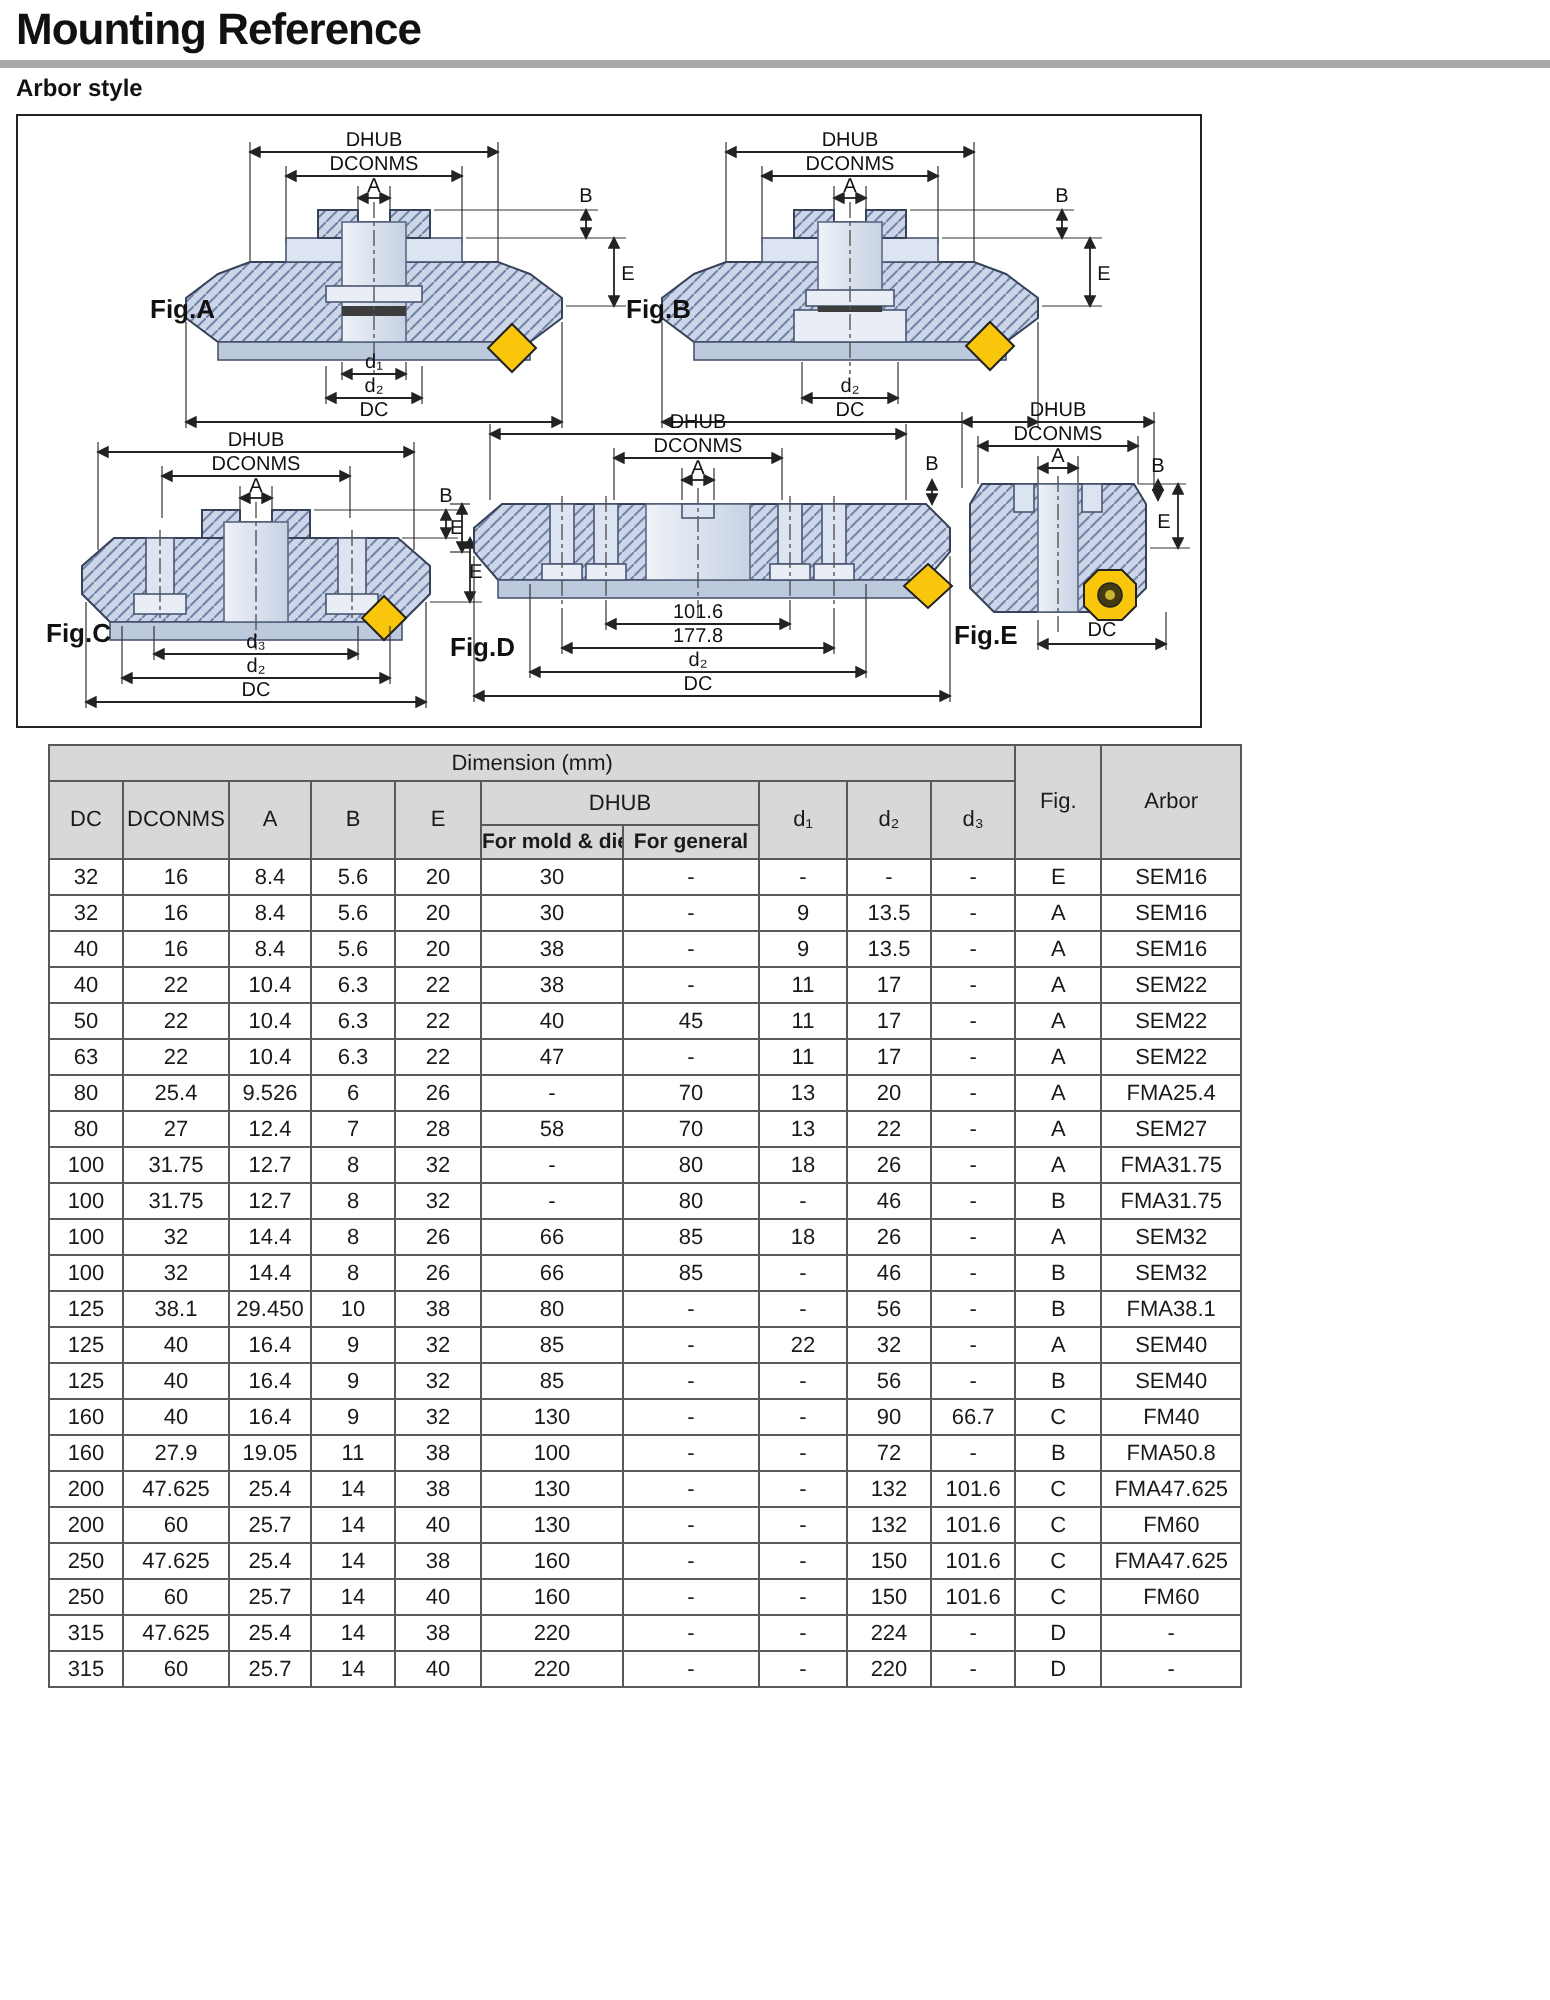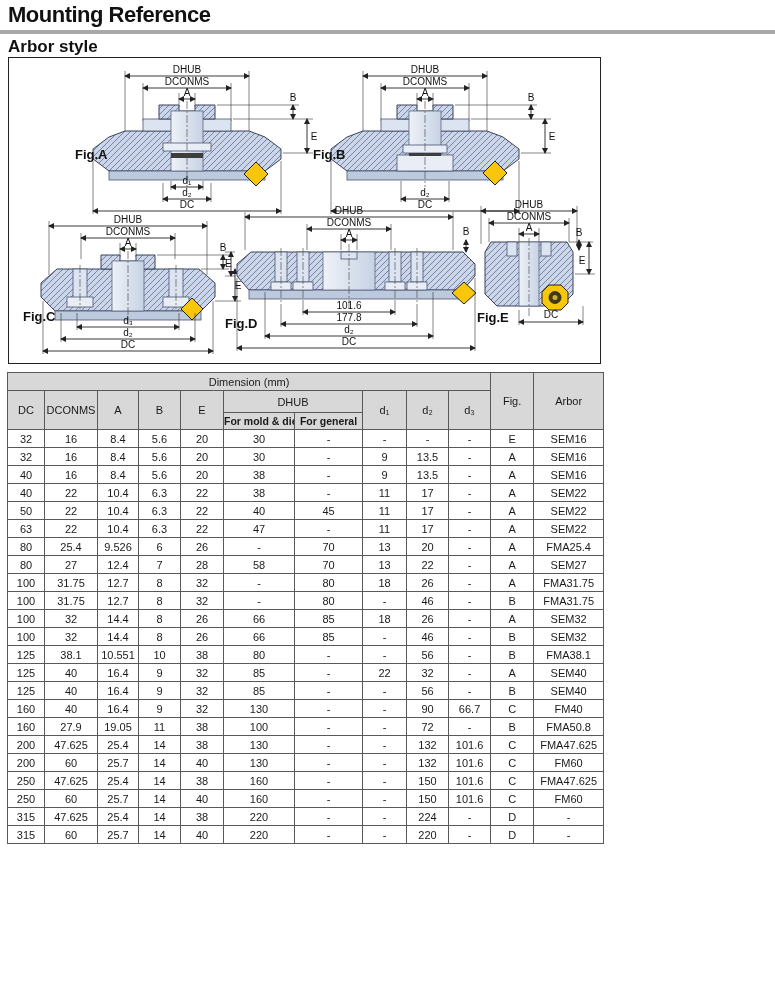--- a/index.html
+++ b/index.html
@@ -1,36 +1,36 @@
 <!DOCTYPE html>
 <html><head>
 <meta charset="utf-8">
 <style>
   html,body{margin:0;padding:0;background:#fff;}
   .page{position:relative;width:775px;height:940px;background:#fff;overflow:hidden;
         font-family:"Liberation Sans","DejaVu Sans",sans-serif;color:#111;}
   .title{position:absolute;left:8px;top:2px;font-size:22px;font-weight:bold;letter-spacing:-0.5px;}
   .title-rule{position:absolute;left:0;top:30px;width:775px;height:4px;background:#a8a8a8;}
-  .subtitle{position:absolute;left:8px;top:37px;font-size:17px;font-weight:bold;}
+  .subtitle{position:absolute;left:8px;top:37px;font-size:12px;font-weight:bold;}
   .figbox{position:absolute;left:8px;top:57px;width:591px;height:305px;border:1px solid #222;background:#fff;}
   .fig{position:absolute;overflow:visible;}
   
   .dim{stroke:#222;stroke-width:0.9;fill:none;marker-start:url(#arw);marker-end:url(#arw);}
   .ext{stroke:#333;stroke-width:0.6;}
   .cl{stroke:#555;stroke-width:0.7;stroke-dasharray:8 2 2 2;}
   .lbl{font-size:10px;fill:#111;text-anchor:middle;font-family:"Liberation Sans","DejaVu Sans",sans-serif;}
   .figlbl{font-size:13px;font-weight:bold;fill:#111;text-anchor:start;font-family:"Liberation Sans","DejaVu Sans",sans-serif;}
   .bodyp{fill:url(#hatch);stroke:#38435a;stroke-width:1;}
   .lite{fill:#dce4f1;stroke:#4a5570;stroke-width:0.8;}
   .lite2{fill:#e9eef6;stroke:#4a5570;stroke-width:0.8;}
   .band{fill:#bdc9dd;stroke:#4a5570;stroke-width:0.8;}
   .boref{fill:url(#boreGrad);stroke:#5b6880;stroke-width:0.8;}
   .insert{fill:#f8c60b;stroke:#222;stroke-width:1;}
   
-  table.dims{position:absolute;left:7px;top:372px;width:596px;border-collapse:collapse;table-layout:fixed;
+  table.dims{position:absolute;left:24px;top:372px;width:596px;border-collapse:collapse;table-layout:fixed;
              font-size:11px;color:#1a1a1a;}
   table.dims th, table.dims td{border:1px solid #595959;text-align:center;vertical-align:middle;padding:0;
              font-weight:normal;overflow:hidden;white-space:nowrap;}
   table.dims thead th{background:#d8d8d8;}
   tr.hrow1 th{height:17px;}
   tr.hrow2 th{height:21px;}
   tr.hrow3 th{height:16px;font-size:10.5px;font-weight:bold;}
   table.dims tbody td{height:17px;background:#fff;}
   .footnote{position:absolute;left:10px;top:849px;font-size:11.5px;color:#1a1a1a;}
   .part-g{color:#e9a70a;font-weight:bold;}
@@ -529,21 +529,21 @@
           <td>85</td>
           <td>-</td>
           <td>46</td>
           <td>-</td>
           <td>B</td>
           <td>SEM32</td>
         </tr>
         <tr>
           <td>125</td>
           <td>38.1</td>
-          <td>10.551</td>
+          <td>29.450</td>
           <td>10</td>
           <td>38</td>
           <td>80</td>
           <td>-</td>
           <td>-</td>
           <td>56</td>
           <td>-</td>
           <td>B</td>
           <td>FMA38.1</td>
         </tr>

